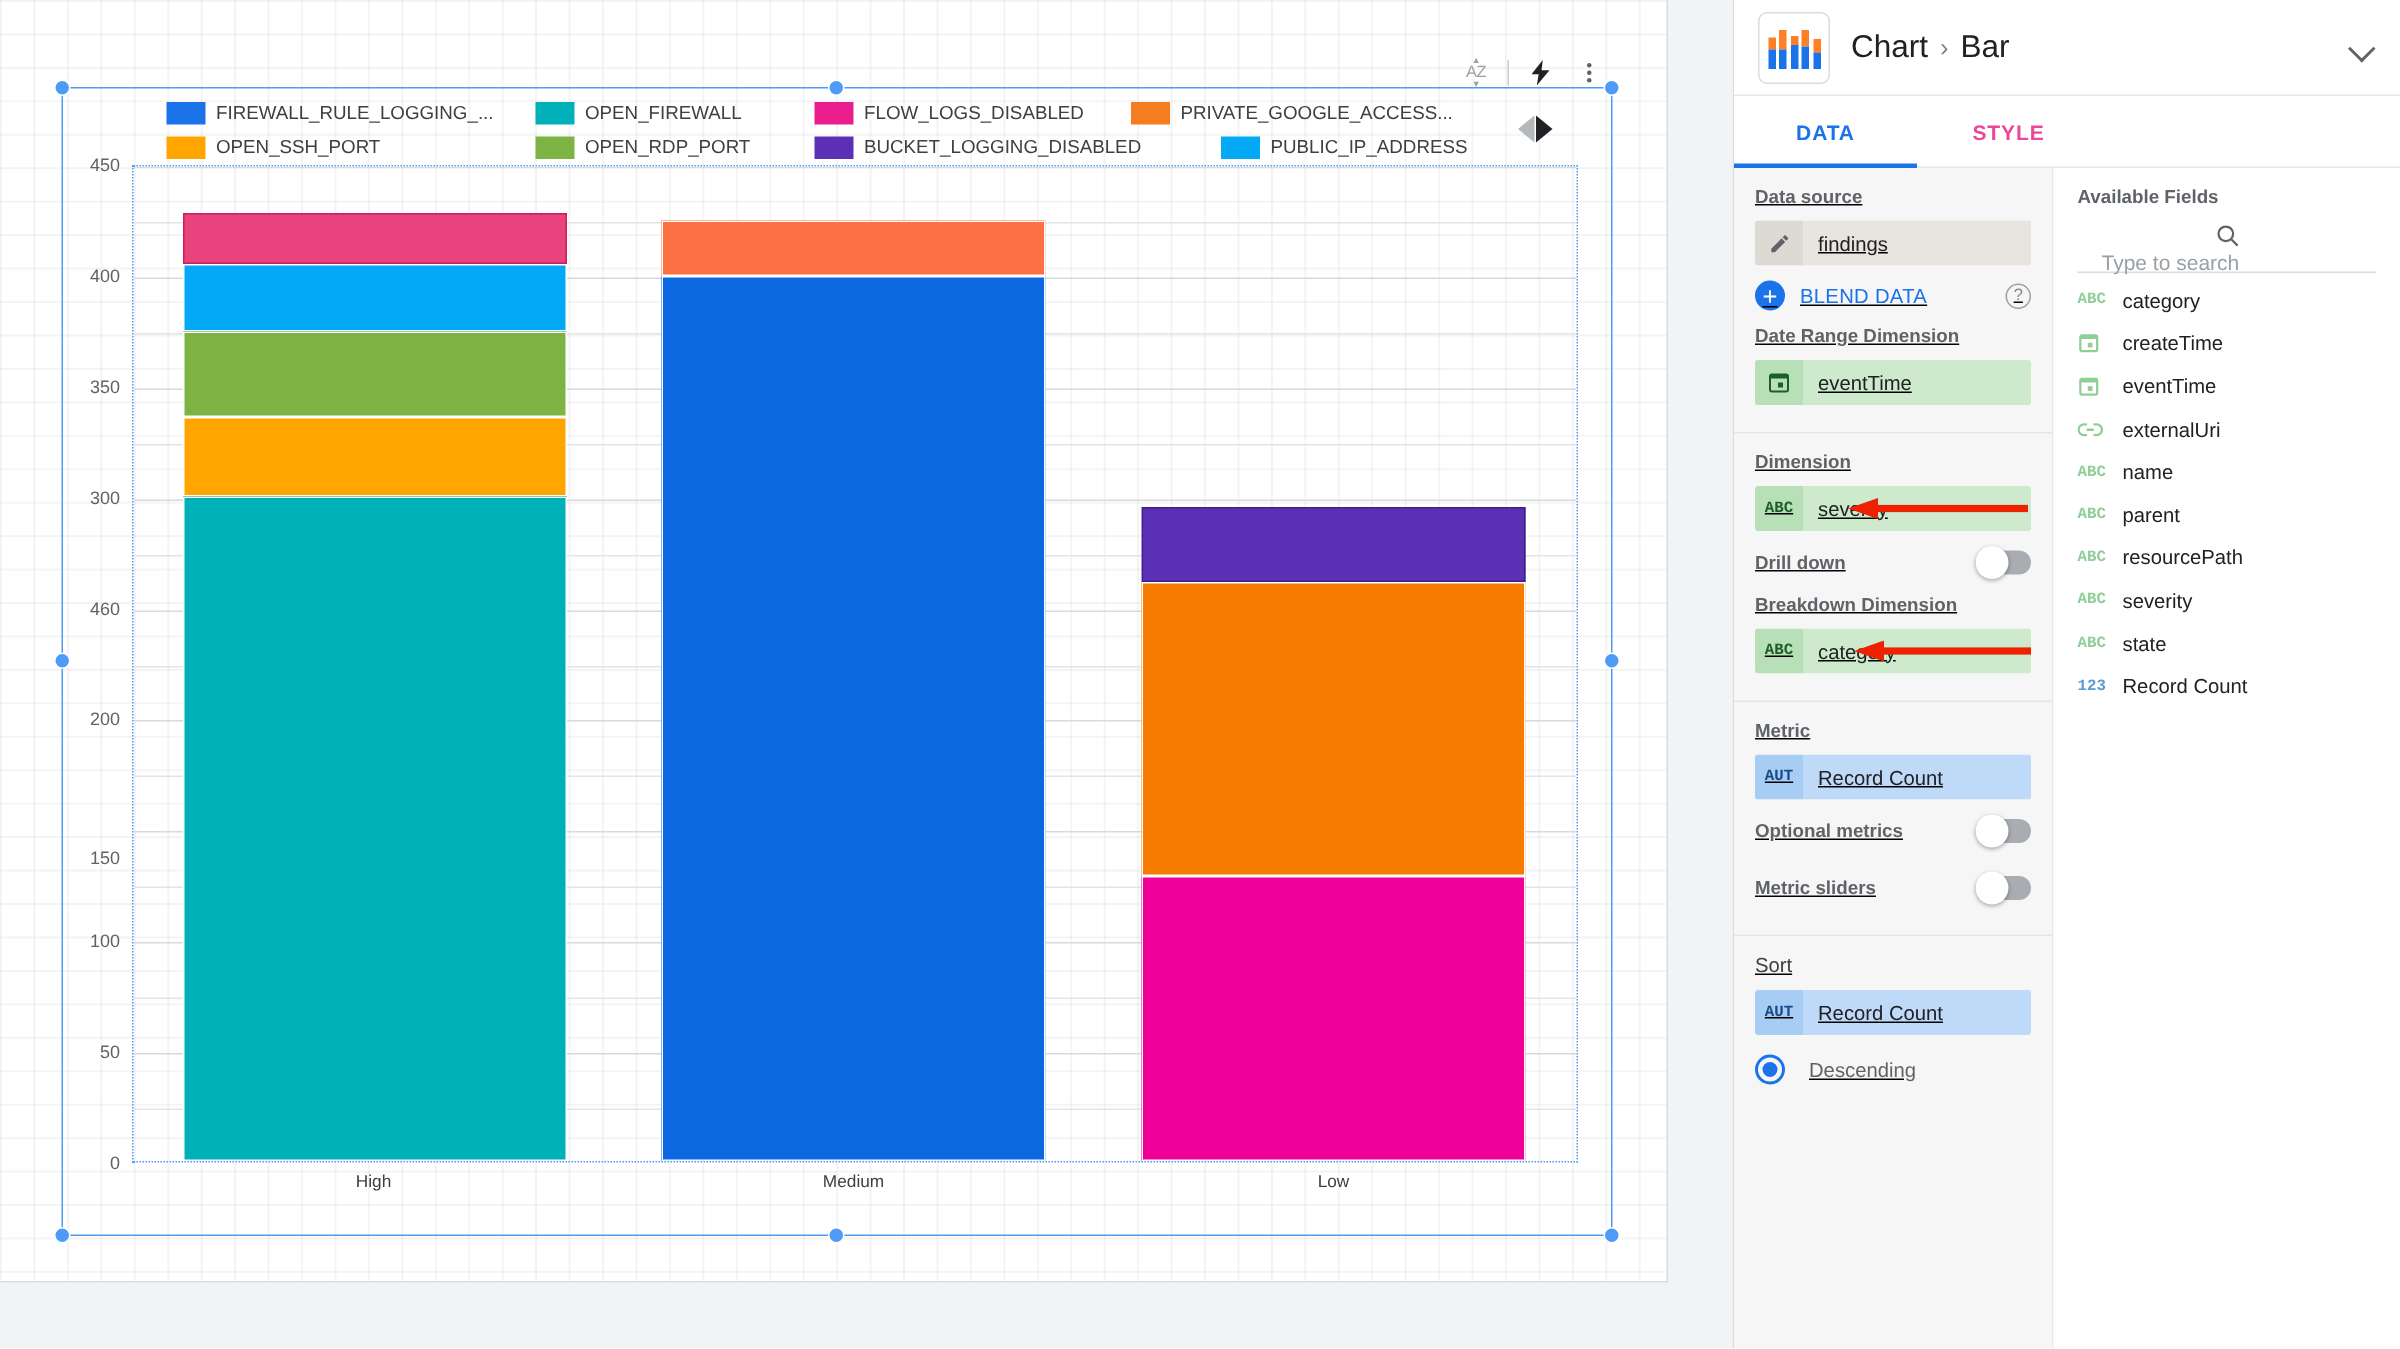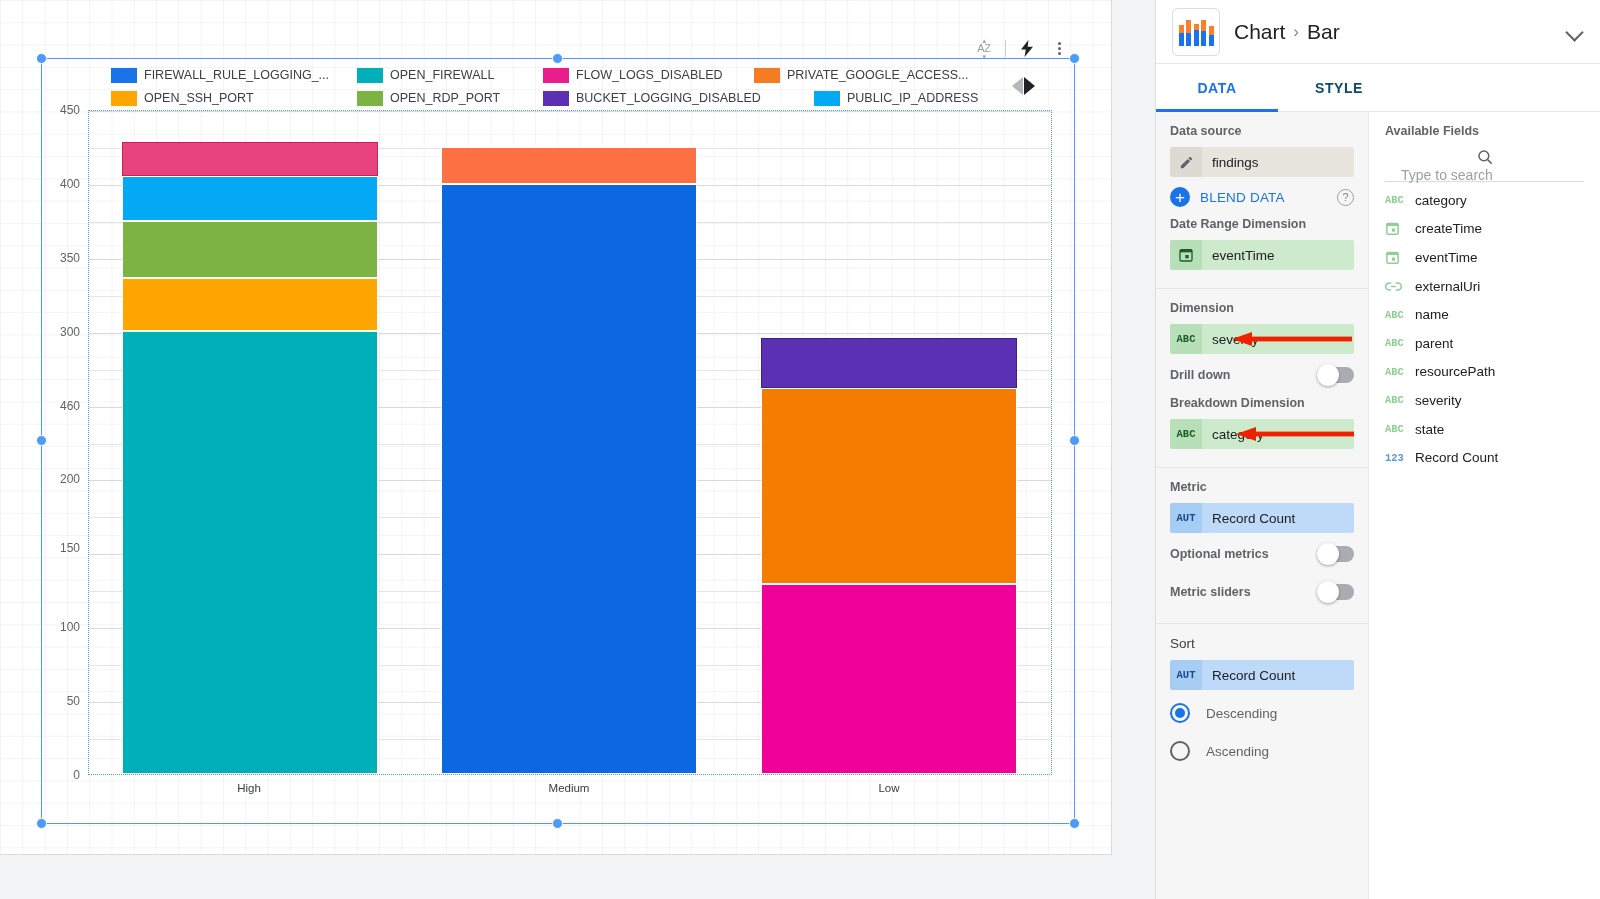--- a/index.html
+++ b/index.html
@@ -244,37 +244,38 @@
     height: 48px;
     display: flex;
     border-bottom: 1px solid #e6e8ea;
     flex: none;
   }
   .tab {
     width: 122px;
     display: flex; align-items: center; justify-content: center;
     font-size: 14px; font-weight: bold;
     letter-spacing: 0.6px;
-    color: #0c4a6e;
+    color: #ec4899;
     cursor: pointer;
     position: relative;
   }
   .tab.active { color: #1a73e8; }
   .tab.active::after {
     content: "";
     position: absolute; left: 0; right: 0; bottom: -1px;
     height: 3px; background: #1a73e8;
   }
 
   .panel-body { flex: 1; display: flex; overflow: hidden; }
   .col-left {
     width: 213px;
     background: #f6f6f7;
     border-right: 1px solid #e6e8ea;
     overflow: hidden;
+    text-decoration: underline;
   }
   .col-right {
     flex: 1;
     background: #ffffff;
     overflow: hidden;
     padding-top: 12px;
   }
 
   .section { padding: 12px 14px 14px 14px; border-bottom: 1px solid #e3e5e7; }
   .section.no-border { border-bottom: none; }
@@ -498,21 +499,21 @@
       <span class="nav-arrow nav-right"></span>
     </div>
 
     <div class="ylabels">
       <div class="ytick" style="top:0px;">450</div>
       <div class="ytick" style="top:73.9px;">400</div>
       <div class="ytick" style="top:147.8px;">350</div>
       <div class="ytick" style="top:221.7px;">300</div>
       <div class="ytick" style="top:295.6px;">460</div>
       <div class="ytick" style="top:369.4px;">200</div>
-      <div class="ytick" style="top:438px;">150</div>
+      <div class="ytick" style="top:462px;">150</div>
       <div class="ytick" style="top:517.2px;">100</div>
       <div class="ytick" style="top:591.1px;">50</div>
       <div class="ytick" style="top:665px;">0</div>
     </div>
 
     <div class="plot">
       <div class="plot-inner">
         <div class="gridline major" style="top:0px;"></div>
         <div class="gridline" style="top:36.9px;"></div>
         <div class="gridline major" style="top:73.9px;"></div>
@@ -694,24 +695,20 @@
         <div class="section no-border">
           <div class="section-title" style="font-weight:normal;color:#3c4043;font-size:13.5px;">Sort</div>
           <div class="field-chip chip-blue">
             <span class="chip-icon">AUT</span>
             <span class="chip-text">Record Count</span>
           </div>
           <div class="radio-row">
             <span class="radio on"></span>
             <span class="radio-label">Descending</span>
           </div>
-          <div class="radio-row">
-            <span class="radio"></span>
-            <span class="radio-label">Ascending</span>
-          </div>
         </div>
 
       </div>
 
       <div class="col-right">
         <div class="af-title">Available Fields</div>
 
         <div class="search-row">
           <span class="search-icon">
             <svg width="18" height="18" viewBox="0 0 24 24" aria-hidden="true">

